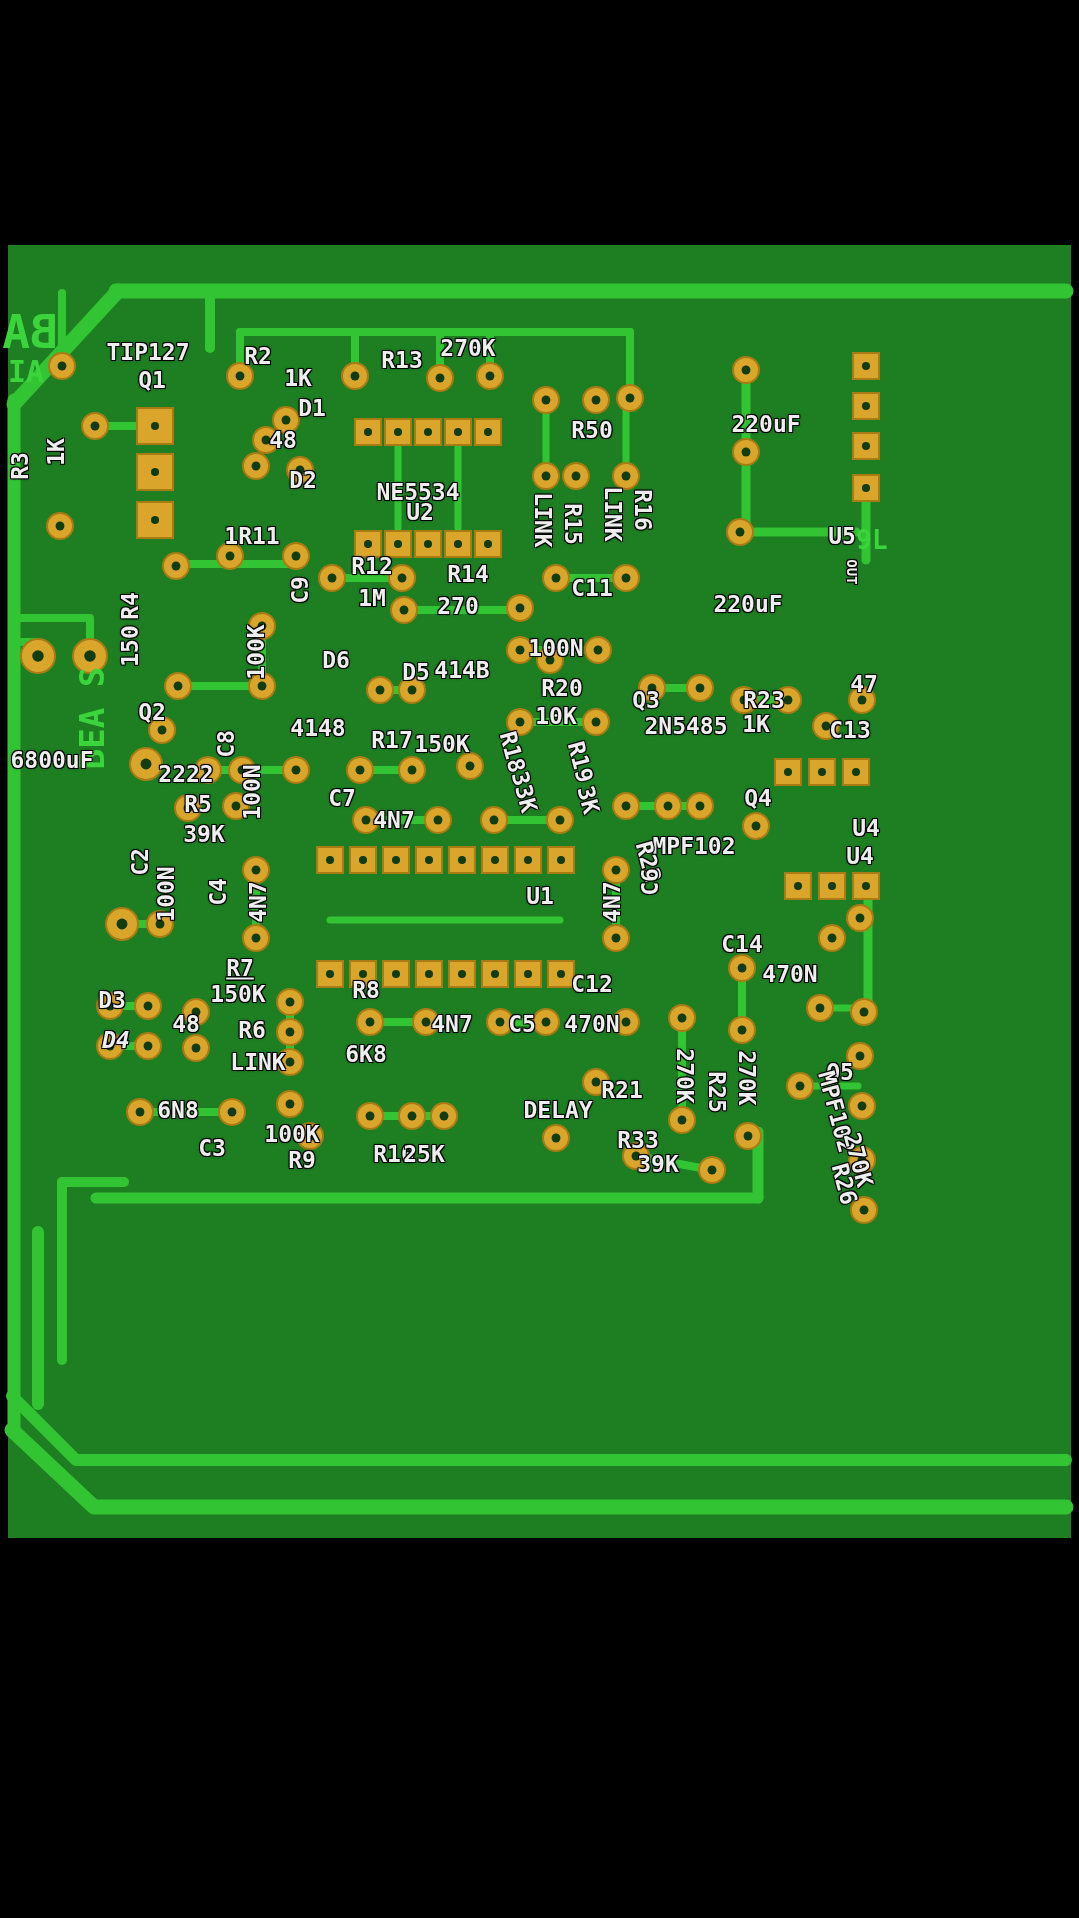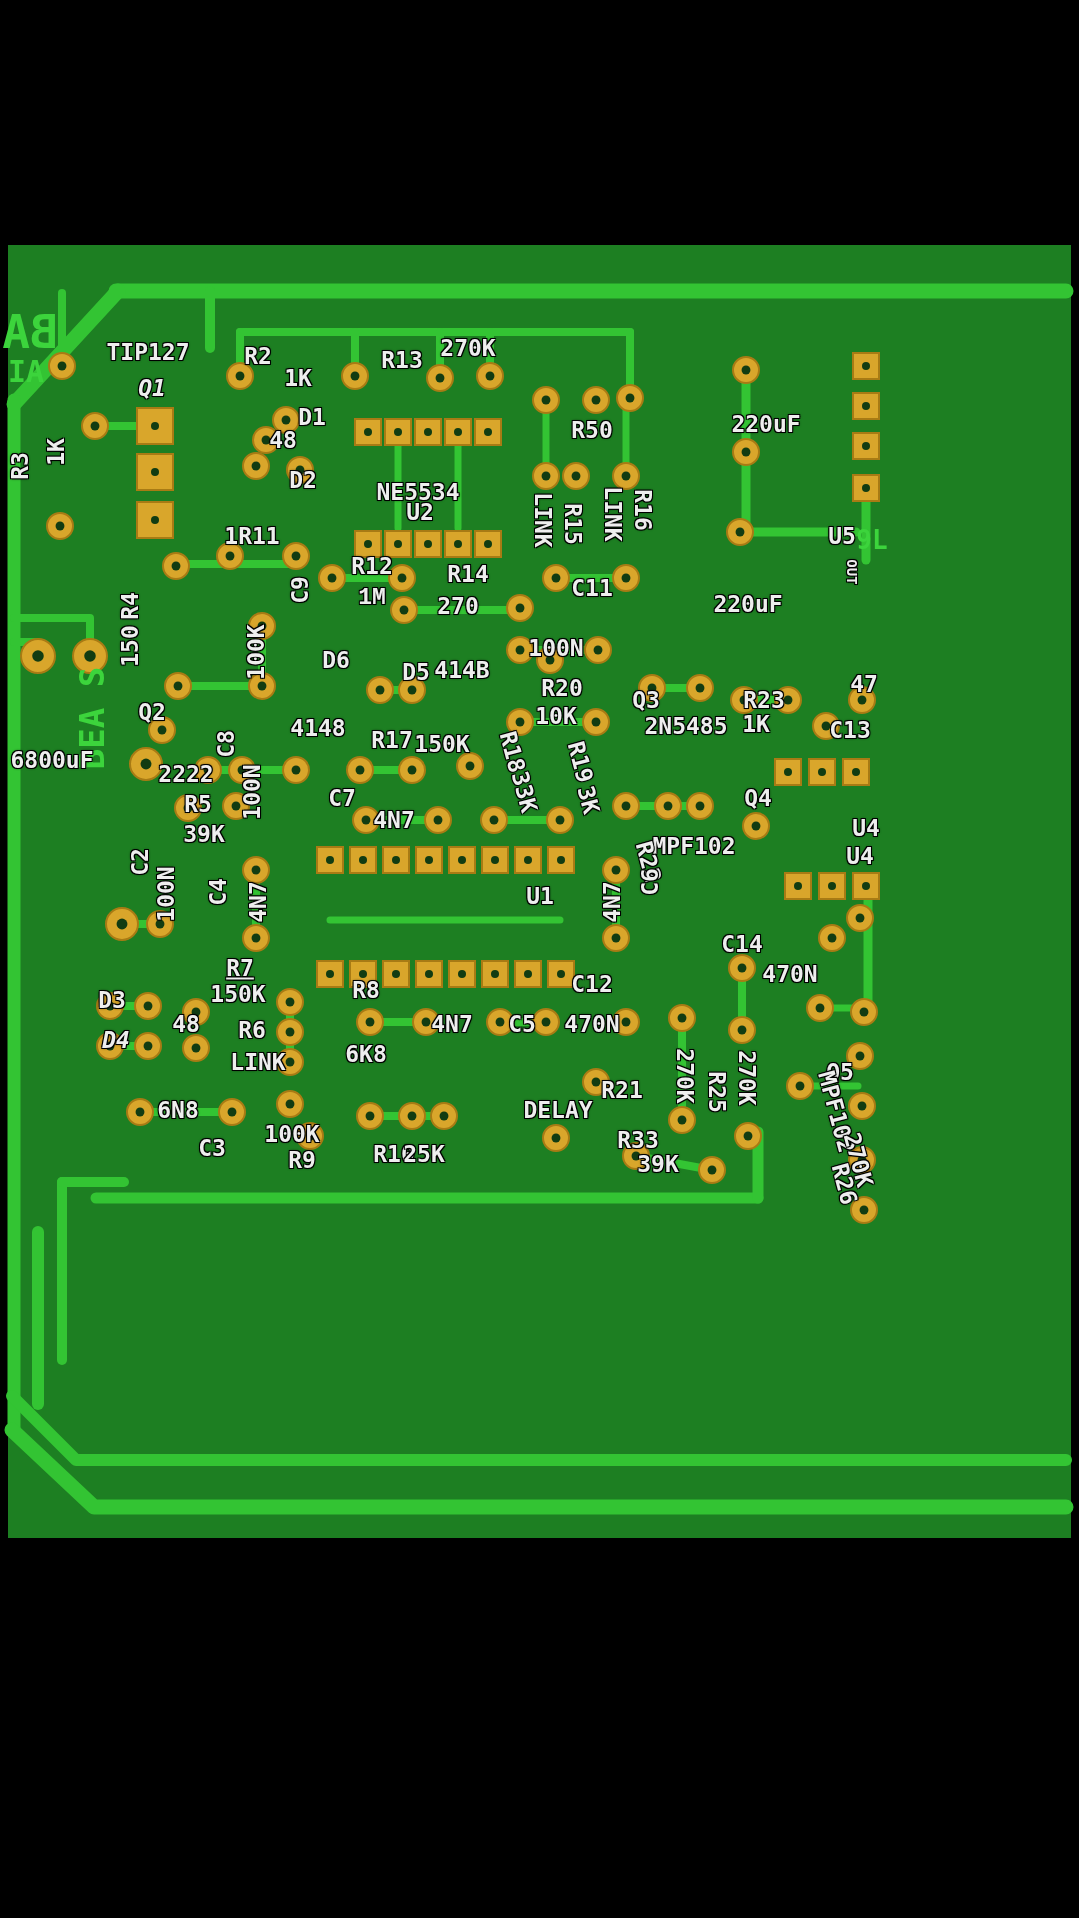--- a/index.html
+++ b/index.html
@@ -401,43 +401,43 @@
         <rect x="853" y="873" width="26" height="26" fill="#d9a62b" stroke="#a87b14" stroke-width="2"></rect>
         <circle cx="866" cy="886" r="4" fill="#123c12"></circle>
       </g>
   </svg>
   <div id="labels">
       <span class="label copper" style="left: 30px; top: 332px; font-size: 46px; transform: translate(-50%, -50%) rotate(0deg) scaleX(-1);">BA</span>
       <span class="label copper" style="left: 26px; top: 372px; font-size: 30px; transform: translate(-50%, -50%) rotate(0deg) scaleX(-1);">AI</span>
       <span class="label copper" style="left: 92px; top: 718px; font-size: 34px; transform: translate(-50%, -50%) rotate(-90deg);">BEA S</span>
       <span class="label copper" style="left: 872px; top: 540px; font-size: 26px; transform: translate(-50%, -50%) rotate(0deg);">9L</span>
       <span class="label" style="left: 148px; top: 352px; transform: translate(-50%, -50%) rotate(0deg);">TIP127</span>
-      <span class="label" style="left: 152px; top: 388px; transform: translate(-50%, -50%) rotate(0deg); font-style: italic;">Q1</span>
+      <span class="label" style="left: 152px; top: 380px; transform: translate(-50%, -50%) rotate(0deg);">Q1</span>
       <span class="label" style="left: 258px; top: 356px; transform: translate(-50%, -50%) rotate(0deg);">R2</span>
       <span class="label" style="left: 298px; top: 378px; transform: translate(-50%, -50%) rotate(0deg);">1K</span>
       <span class="label" style="left: 402px; top: 360px; transform: translate(-50%, -50%) rotate(0deg);">R13</span>
       <span class="label" style="left: 468px; top: 348px; transform: translate(-50%, -50%) rotate(0deg);">270K</span>
       <span class="label" style="left: 283px; top: 440px; transform: translate(-50%, -50%) rotate(0deg);">48</span>
-      <span class="label" style="left: 312px; top: 417px; transform: translate(-50%, -50%) rotate(0deg);">D1</span>
+      <span class="label" style="left: 312px; top: 408px; transform: translate(-50%, -50%) rotate(0deg);">D1</span>
       <span class="label" style="left: 303px; top: 480px; transform: translate(-50%, -50%) rotate(0deg);">D2</span>
       <span class="label" style="left: 418px; top: 492px; transform: translate(-50%, -50%) rotate(0deg);">NE5534</span>
       <span class="label" style="left: 420px; top: 512px; transform: translate(-50%, -50%) rotate(0deg);">U2</span>
       <span class="label" style="left: 592px; top: 430px; transform: translate(-50%, -50%) rotate(0deg);">R50</span>
       <span class="label" style="left: 766px; top: 424px; transform: translate(-50%, -50%) rotate(0deg);">220uF</span>
       <span class="label" style="left: 20px; top: 466px; transform: translate(-50%, -50%) rotate(-90deg);">R3</span>
       <span class="label" style="left: 56px; top: 452px; transform: translate(-50%, -50%) rotate(-90deg);">1K</span>
       <span class="label" style="left: 542px; top: 520px; transform: translate(-50%, -50%) rotate(90deg);">LINK</span>
       <span class="label" style="left: 572px; top: 524px; transform: translate(-50%, -50%) rotate(90deg);">R15</span>
       <span class="label" style="left: 612px; top: 514px; transform: translate(-50%, -50%) rotate(90deg);">LINK</span>
       <span class="label" style="left: 642px; top: 510px; transform: translate(-50%, -50%) rotate(90deg);">R16</span>
       <span class="label" style="left: 842px; top: 536px; transform: translate(-50%, -50%) rotate(0deg);">U5</span>
       <span class="label" style="left: 852px; top: 572px; font-size: 14px; transform: translate(-50%, -50%) rotate(90deg);">OUT</span>
       <span class="label" style="left: 252px; top: 536px; transform: translate(-50%, -50%) rotate(0deg);">1R11</span>
       <span class="label" style="left: 372px; top: 566px; transform: translate(-50%, -50%) rotate(0deg);">R12</span>
-      <span class="label" style="left: 372px; top: 598px; transform: translate(-50%, -50%) rotate(0deg); font-family: Liberation Mono, monospace;">1M</span>
+      <span class="label" style="left: 372px; top: 598px; transform: translate(-50%, -50%) rotate(0deg);">1M</span>
       <span class="label" style="left: 468px; top: 574px; transform: translate(-50%, -50%) rotate(0deg);">R14</span>
       <span class="label" style="left: 458px; top: 606px; transform: translate(-50%, -50%) rotate(0deg);">270</span>
       <span class="label" style="left: 592px; top: 588px; transform: translate(-50%, -50%) rotate(0deg); text-align: right;">C11</span>
       <span class="label" style="left: 748px; top: 604px; transform: translate(-50%, -50%) rotate(0deg);">220uF</span>
       <span class="label" style="left: 300px; top: 590px; transform: translate(-50%, -50%) rotate(-90deg);">C9</span>
       <span class="label" style="left: 130px; top: 606px; transform: translate(-50%, -50%) rotate(-90deg);">R4</span>
       <span class="label" style="left: 130px; top: 646px; transform: translate(-50%, -50%) rotate(-90deg);">150</span>
       <span class="label" style="left: 256px; top: 652px; transform: translate(-50%, -50%) rotate(-90deg);">100K</span>
       <span class="label" style="left: 556px; top: 648px; transform: translate(-50%, -50%) rotate(0deg);">100N</span>
       <span class="label" style="left: 336px; top: 660px; transform: translate(-50%, -50%) rotate(0deg);">D6</span>

